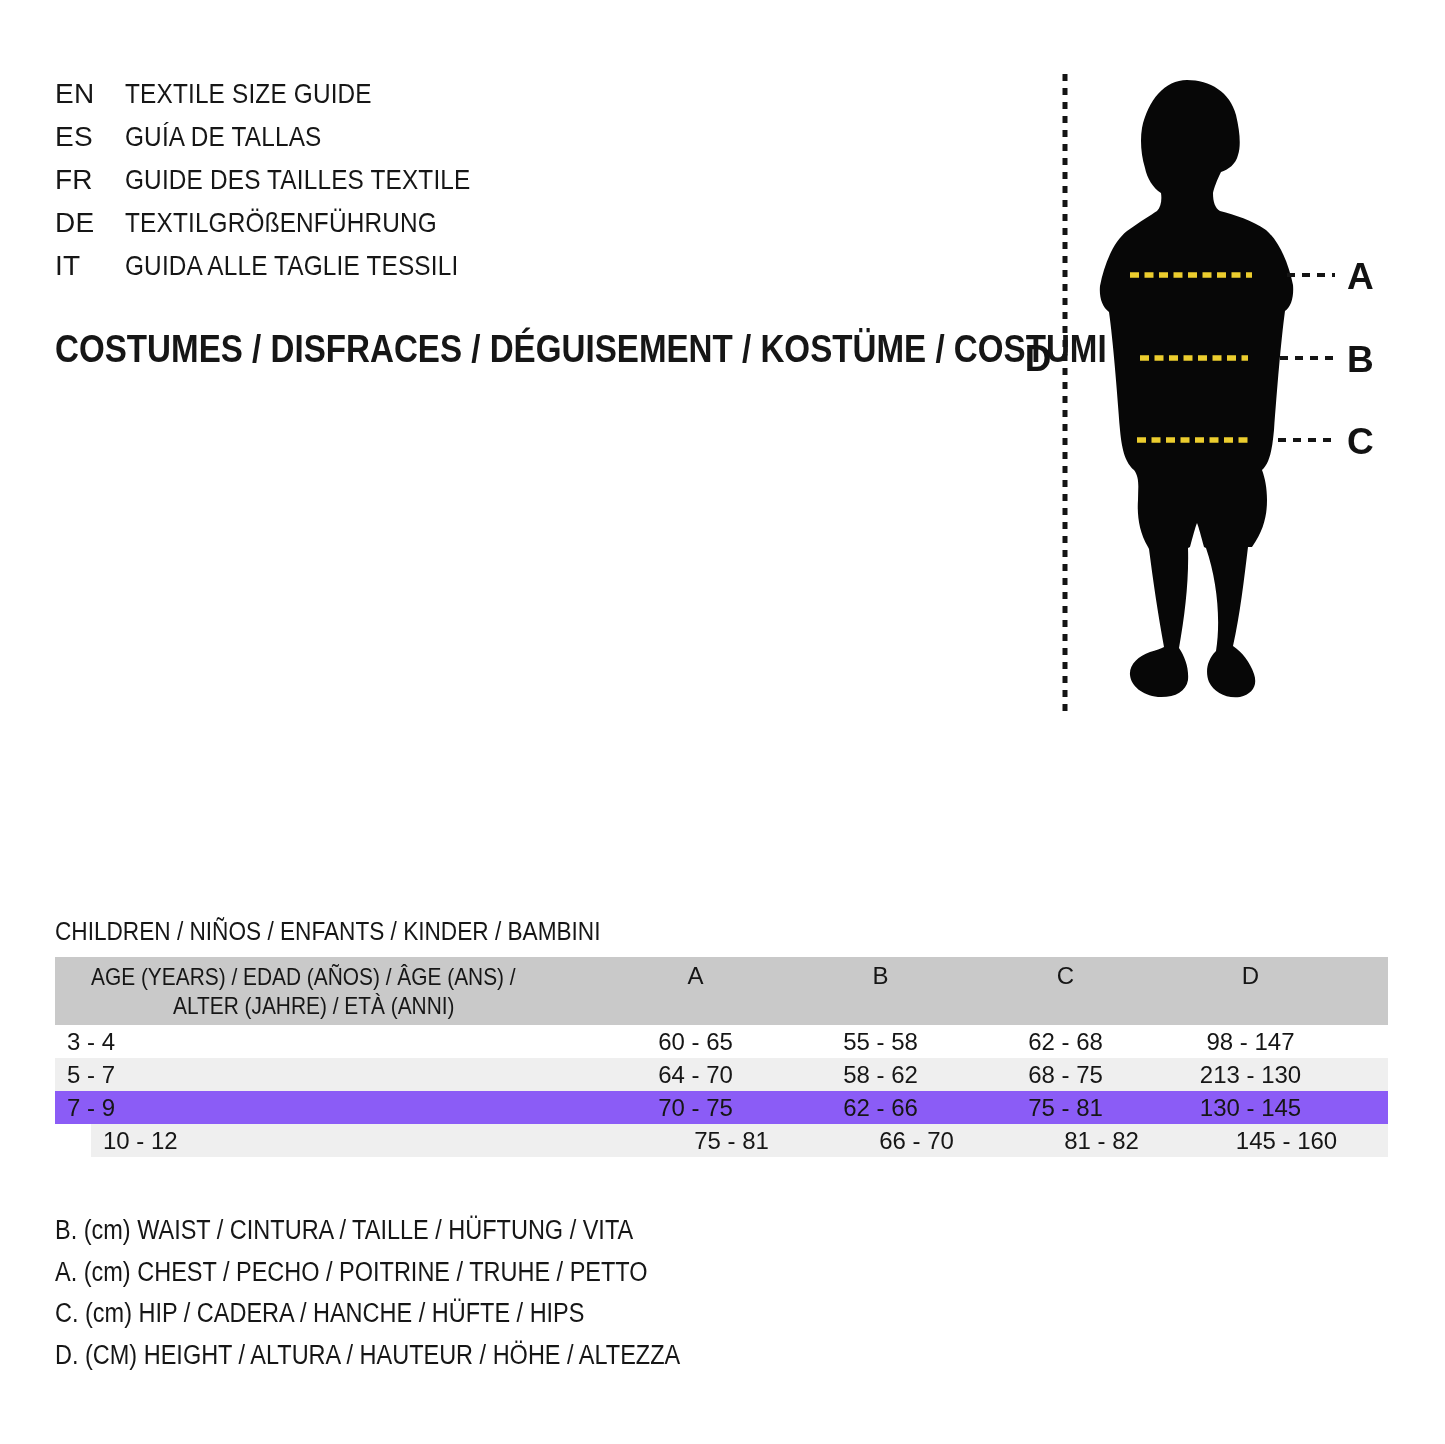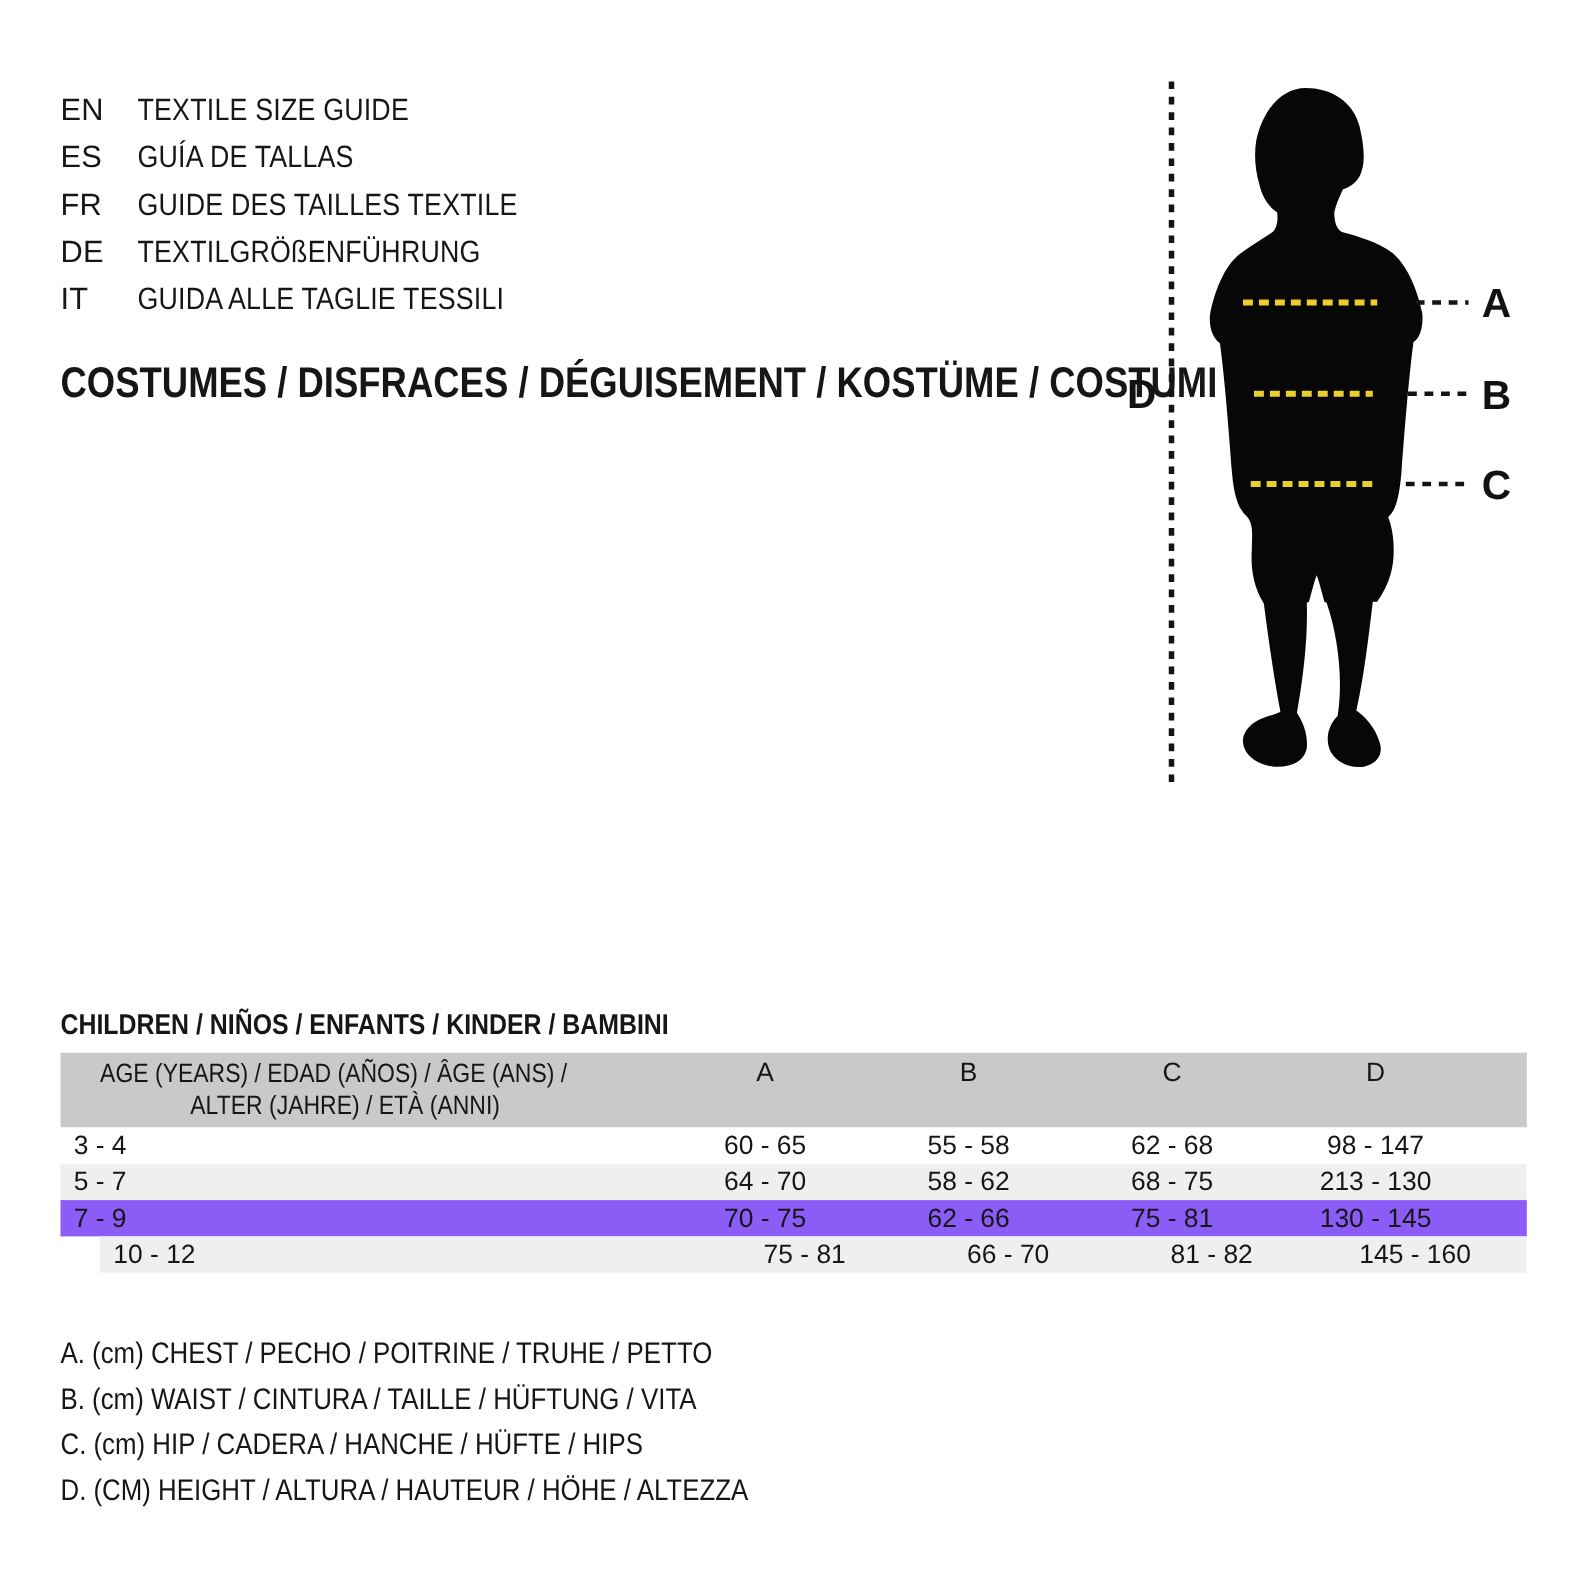--- a/index.html
+++ b/index.html
@@ -13,33 +13,33 @@
     overflow:hidden;
   }
   .cond {
     display:inline-block;
     transform:scaleX(0.87);
     transform-origin:0 50%;
     white-space:nowrap;
   }
   
   .lang-list { position:absolute; left:55px; top:78px; }
-  .lang-row { display:flex; height:43px; align-items:center; font-size:28px; letter-spacing:0.2px; }
+  .lang-row { display:flex; height:43px; font-size:28px; letter-spacing:0.2px; }
   .lang-code { width:70px; flex:0 0 70px; }
   
   .costumes {
     position:absolute; left:55px; top:327px;
     font-size:39px; font-weight:bold; letter-spacing:0;
   }
   .costumes .cond { transform:scaleX(0.85); }
   
   .figure { position:absolute; left:990px; top:60px; width:455px; height:660px; }
   .figure text { font-family:"Liberation Sans", sans-serif; font-weight:bold; font-size:37px; fill:#121212; }
   
-  .children-title { position:absolute; left:55px; top:916px; font-size:26px; font-weight:bold; }
+  .children-title { position:absolute; left:55px; top:916px; font-size:26px; font-weight:normal; }
   .size-table { position:absolute; left:55px; top:957px; width:1333px; font-size:24px; }
   .t-head {
     display:grid; grid-template-columns:548px 185px 185px 185px 185px 1fr;
     height:68px; align-items:start;
   }
   .t-head .age-head { padding:5px 0 0 12px; line-height:29px;text-align:center; }
   .t-head .col-h { text-align:center; padding-top:5px; }
   .t-row {
     display:grid; grid-template-columns:548px 185px 185px 185px 185px 1fr;
     height:33px; align-items:center;
@@ -190,19 +190,19 @@
       <div class="age-cell">10 - 12</div>
       <div class="val-cell">75 - 81</div>
       <div class="val-cell">66 - 70</div>
       <div class="val-cell">81 - 82</div>
       <div class="val-cell">145 - 160</div>
       <div></div>
     </div>
   </div>
 
   <div class="legend">
+    <div><span class="cond">B. (cm) WAIST / CINTURA / TAILLE / HÜFTUNG / VITA</span></div>
     <div><span class="cond">A. (cm) CHEST / PECHO / POITRINE / TRUHE / PETTO</span></div>
-    <div><span class="cond">B. (cm) WAIST / CINTURA / TAILLE / HÜFTUNG / VITA</span></div>
     <div><span class="cond">C. (cm) HIP / CADERA / HANCHE / HÜFTE / HIPS</span></div>
     <div><span class="cond">D. (CM) HEIGHT / ALTURA / HAUTEUR / HÖHE / ALTEZZA</span></div>
   </div>
 
 </div>
 
 </body></html>

